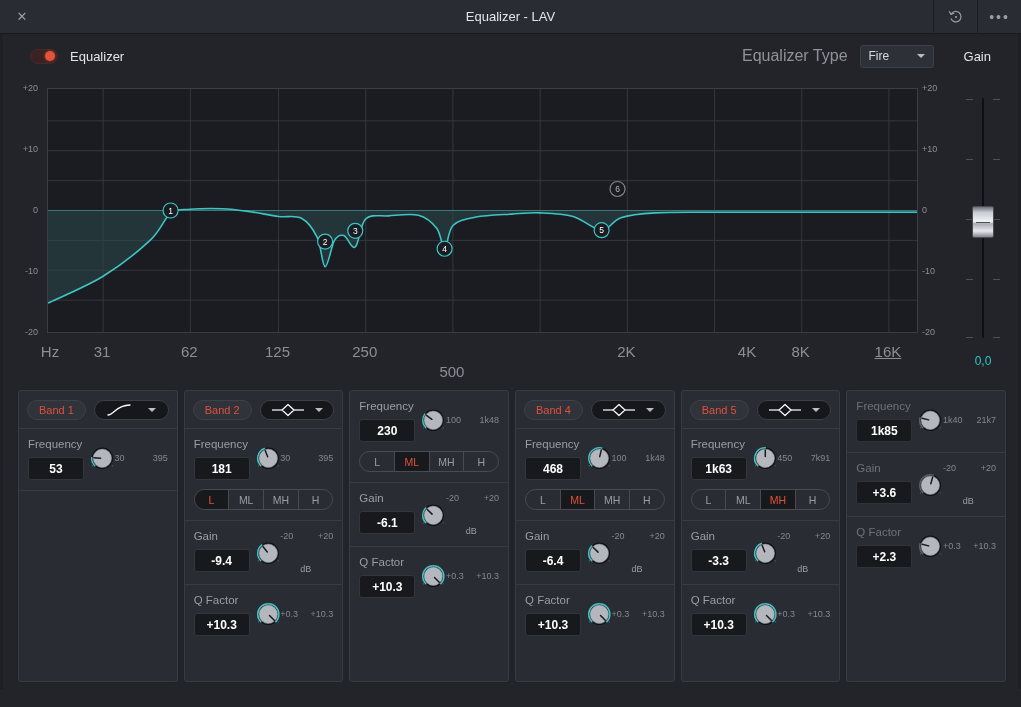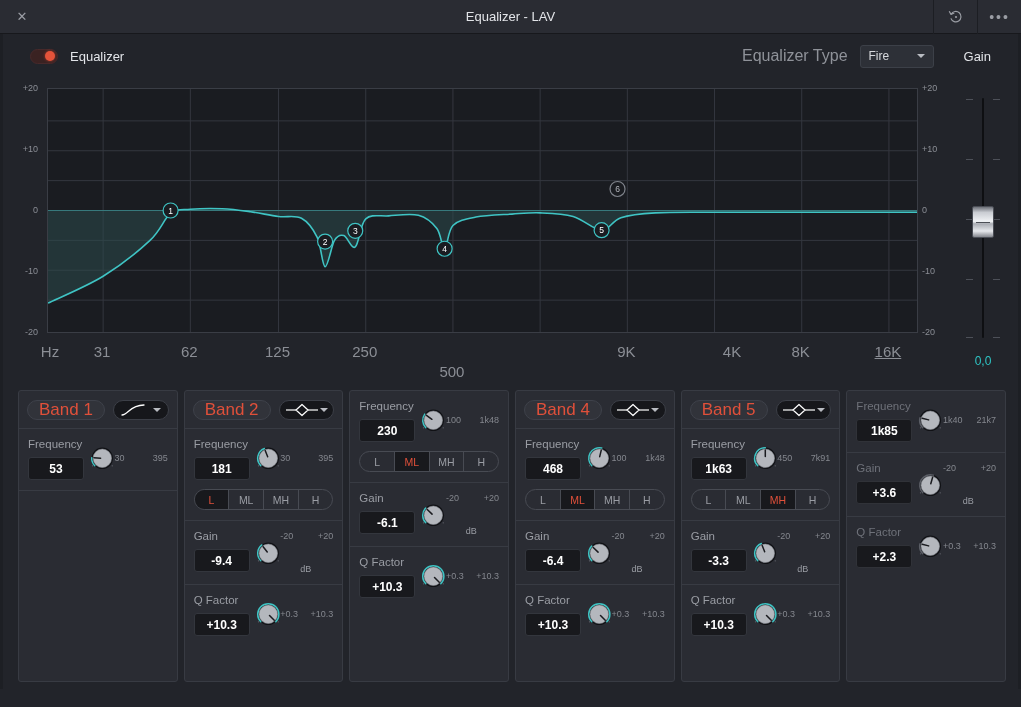--- a/index.html
+++ b/index.html
@@ -104,21 +104,21 @@
     width: 165px; background: #2a2c33; border: 1px solid #383b43; border-radius: 3px;
     display: flex; flex-direction: column;
   }
   .band-head {
     height: 38px; display: flex; align-items: center; gap: 8px; padding: 0 8px;
     border-bottom: 1px solid #383b43;
   }
   .band-pill {
     height: 20px; border-radius: 10px; background: #31333a; border: 1px solid #3e414a;
     padding: 0 11px; display: flex; align-items: center;
-    font-size: 17px; color: #e0503a; cursor: pointer;
+    font-size: 11px; color: #e0503a; cursor: pointer;
   }
   .band-pill.off { color: #85888f; background: #2c2e35; border-color:#3a3d45; }
   .shape-btn {
     height: 20px; border-radius: 10px; background: #16171b; border: 1px solid #3c3f47;
     flex: 1; display: flex; align-items: center; justify-content: space-around;
     padding: 0 5px; cursor: pointer;
   }
   .shape-btn svg { display: block; }
   .sect { padding: 9px 9px 10px 9px; border-bottom: 1px solid #383b43; }
   .sect:last-child { border-bottom: none; }
@@ -256,22 +256,22 @@
     <div class="ylab r" style="left:922px; top:249px;">-20</div>
 
     <div id="xlabels">
         <div class="xlab" style="left: 30px; top: 265px;">Hz</div>
         <div class="xlab" style="left: 82.1327px; top: 265px;">31</div>
         <div class="xlab" style="left: 169.331px; top: 265px;">62</div>
         <div class="xlab" style="left: 257.54px; top: 265px;">125</div>
         <div class="xlab" style="left: 344.738px; top: 265px;">250</div>
         <div class="xlab" style="left: 431.937px; top: 265px; margin-top: 20px;">500</div>
         <div class="xlab" style="left: 519.135px; top: 265px; margin-top: 43px;">1K</div>
-        <div class="xlab" style="left: 606.333px; top: 265px;">9K</div>
-        <div class="xlab" style="left: 712px; top: 265px;">4K</div>
+        <div class="xlab" style="left: 606.333px; top: 265px;">2K</div>
+        <div class="xlab" style="left: 727px; top: 265px;">4K</div>
         <div class="xlab" style="left: 780.73px; top: 265px;">8K</div>
         <div class="xlab" style="left: 867.928px; top: 265px; text-decoration: underline;">16K</div>
       </div>
 
     <div class="slider-col">
       <div class="slider-track"></div>
       <div class="tickm" style="left:8px;  top:13px;"></div>
       <div class="tickm" style="left:35px; top:13px;"></div>
       <div class="tickm" style="left:8px;  top:73px;"></div>
       <div class="tickm" style="left:35px; top:73px;"></div>

